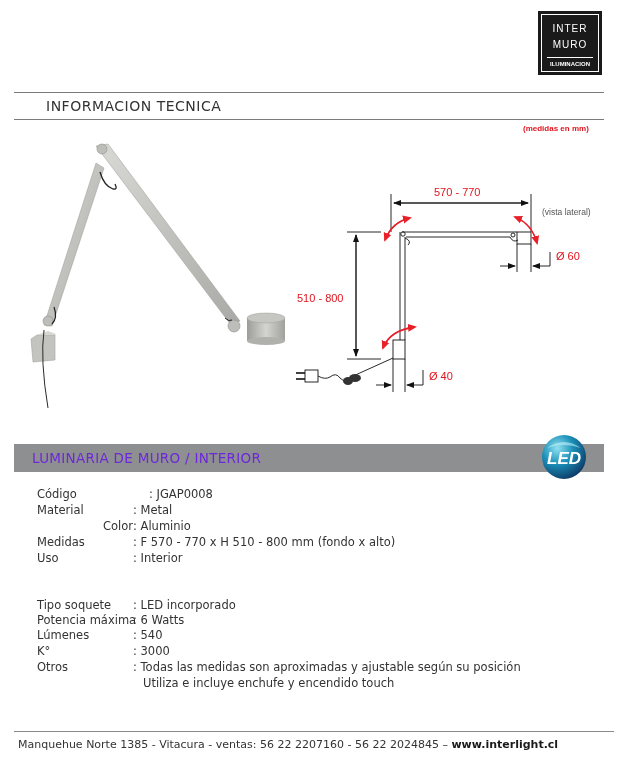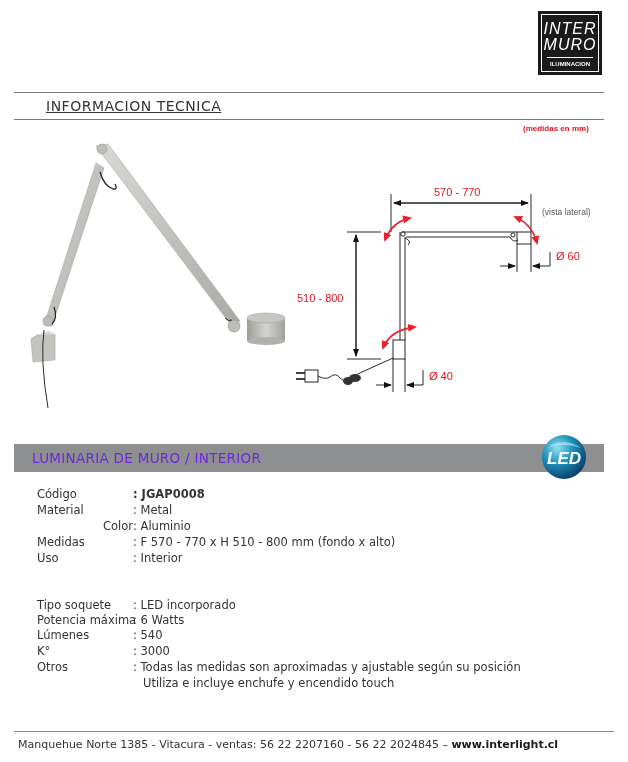--- a/index.html
+++ b/index.html
@@ -6,53 +6,53 @@
     body { width: 628px; height: 762px; position: relative; overflow: hidden;
            font-family: "DejaVu Sans", sans-serif; color: #333; }
     .abs { position: absolute; }
 
     
     .logo { left: 538px; top: 11px; width: 64px; height: 64px; background: #1a1a1a;
             box-sizing: border-box; }
     .logo-inner { position: absolute; left: 3px; top: 3px; right: 3px; bottom: 3px;
                   border: 1px solid #fff; box-sizing: border-box; }
     .logo-l1, .logo-l2 { position: absolute; left: 0; right: 0; text-align: center;
-                  color: #fff; font-family: "Liberation Sans", sans-serif; font-size: 16px;
-                  letter-spacing: 1px; line-height: 14px; font-style: italic; }
+                  color: #fff; font-family: "Liberation Sans", sans-serif; font-size: 10px;
+                  letter-spacing: 1px; line-height: 14px; }
     .logo-l1 { top: 7px; }
     .logo-l2 { top: 23px; }
     .logo-rule { position: absolute; left: 5px; right: 5px; top: 42px; height: 1px; background: #fff; }
     .logo-l3 { position: absolute; left: 0; right: 0; top: 46px; text-align: center; color: #fff;
                font-family: "Liberation Sans", sans-serif; font-size: 6px; font-weight: bold;
                letter-spacing: 0; }
 
     
     .rule { left: 14px; width: 590px; height: 1px; background: #7a7a7a; }
     .section-title { left: 46px; top: 98px; font-size: 14px; letter-spacing: 0.5px; color: #333;
-                     font-family: "DejaVu Sans", sans-serif; text-decoration: underline; }
+                     font-family: "DejaVu Sans", sans-serif; }
     .mm-note { left: 523px; top: 124px; font-size: 8px; color: #e0141e; font-weight: bold;
                font-family: "Liberation Sans", sans-serif; }
 
     .drawing { left: 0; top: 130px; }
 
     .dim-label { font-family: "Liberation Sans", sans-serif; fill: #e0141e; font-size: 11px; }
     .vista { font-family: "Liberation Sans", sans-serif; fill: #555; font-size: 8.5px; }
 
     
     .band { left: 14px; top: 444px; width: 590px; height: 28px; background: #8e8f91; }
     .band-title { left: 32px; top: 450px; color: #6d28d9; font-size: 13.5px; letter-spacing: 0.3px;
                   font-family: "DejaVu Sans", sans-serif; }
     .led-badge { left: 541px; top: 434px; width: 46px; height: 46px; }
 
     
     .spec { font-family: "DejaVu Sans", sans-serif; font-size: 11.5px; color: #333; line-height: 15.5px; }
     .spec-row { position: absolute; left: 37px; white-space: nowrap; }
     .spec-row .k { display: inline-block; width: 96px; }
     .spec-row .v { display: inline-block; }
-    .spec-row .v.bold { font-weight: bold; }
+    .spec-row .v.bold { font-weight: normal; margin-left: 16px; }
     .spec-cont { position: absolute; left: 143px; white-space: nowrap; }
 
     .footer-rule { left: 14px; top: 731px; width: 600px; height: 1px; background: #8a8a8a; }
     .footer { left: 18px; top: 738px; font-size: 11px; color: #333; white-space: nowrap;
               font-family: "DejaVu Sans", sans-serif; }
     .footer .web { font-weight: bold; font-size: 11px; color: #1a1a1a; }
   </style>
 </head>
 <body>
 

